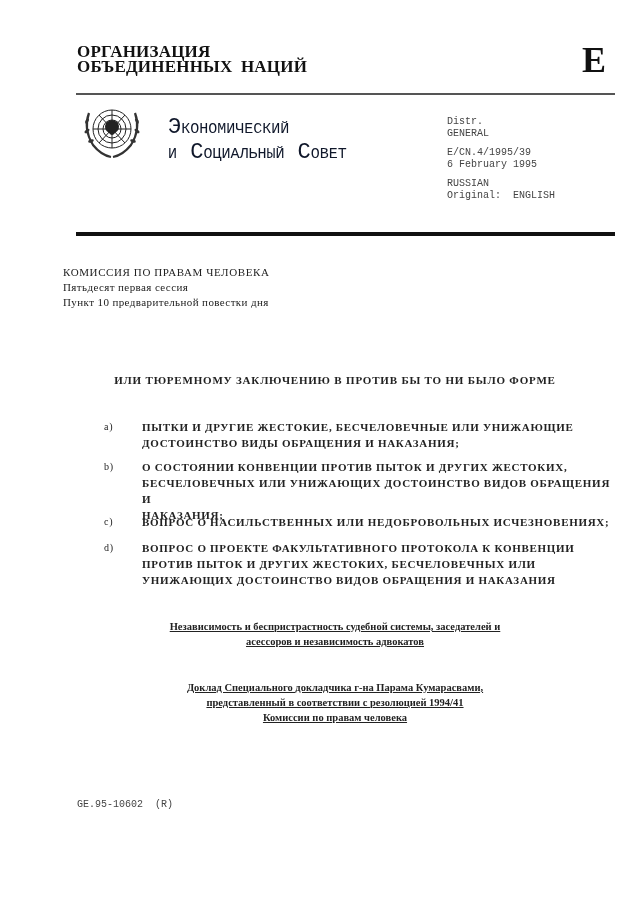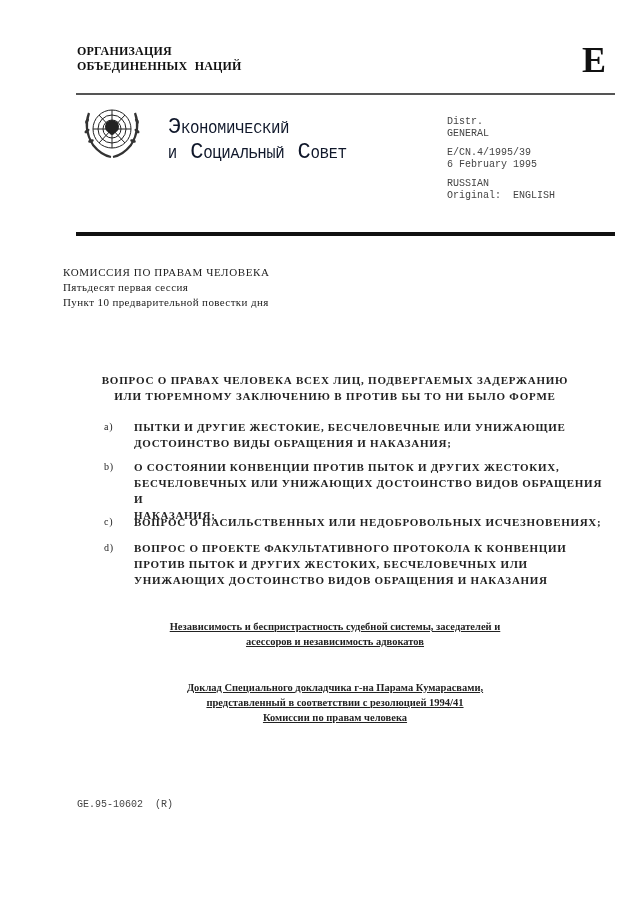--- a/index.html
+++ b/index.html
@@ -1,31 +1,31 @@
 <!DOCTYPE html>
 <html><head>
 <meta charset="utf-8">
 <style>
   html, body { margin: 0; padding: 0; background: #ffffff; }
   body { width: 640px; height: 905px; position: relative; overflow: hidden; color: #111; font-family: "Liberation Serif", serif; }
   .abs { position: absolute; }
-  .org { left: 77px; top: 44px; font-size: 12px; line-height: 15px; font-weight: bold; letter-spacing: 0.2px; color: #111; }
+  .org { left: 77px; top: 44px; font-size: 17px; line-height: 15px; font-weight: bold; letter-spacing: 0.2px; color: #111; }
   .lang-letter { left: 582px; top: 40px; font-size: 36px; font-weight: bold; line-height: 40px; color: #111; }
   .rule-thin { left: 76px; top: 93px; width: 539px; height: 2px; background: #555; }
   .emblem { left: 79px; top: 103px; width: 66px; height: 58px; }
   .council { left: 168px; top: 115px; font-size: 22px; line-height: 25px; color: #0f172a; font-variant: small-caps; font-family: Liberation Mono, monospace; }
   .meta { left: 447px; top: 116px; font-family: "Liberation Mono", monospace; font-size: 10px; line-height: 11.5px; color: #444; }
   .meta .grp { margin-bottom: 8px; }
   .rule-thick { left: 76px; top: 232px; width: 539px; height: 4px; background: #111; }
   .commission { left: 63px; top: 265px; font-size: 11px; line-height: 15px; color: #222; letter-spacing: 0.4px; }
   .commission .l1 { letter-spacing: 0.6px; }
   .title { left: 80px; top: 372px; width: 510px; text-align: center; font-size: 11px; line-height: 16px; letter-spacing: 0.8px; font-weight: bold; color: #222; }
   .item { left: 104px; width: 500px; font-size: 11px; line-height: 16px; letter-spacing: 0.7px; font-weight: bold; color: #222; }
   .item .lbl { position: absolute; left: 0; top: 0; font-weight: normal; font-size: 10px; }
-  .item .txt { position: absolute; left: 30px; top: 0; width: 470px; }
+  .item .txt { position: absolute; left: 38px; top: 0; width: 470px; }
   .sub { left: 120px; width: 430px; text-align: center; font-size: 10.5px; line-height: 15px; color: #222; font-weight: bold; }
   .sub span { text-decoration: underline; }
   .footer { left: 77px; top: 799px; font-family: "Liberation Mono", monospace; font-size: 10px; color: #444; text-align: right; }
 </style>
 </head>
 <body>
 
 <div class="abs org">
   <div>ОРГАНИЗАЦИЯ</div>
   <div style="word-spacing:4px">ОБЪЕДИНЕННЫХ НАЦИЙ</div>
@@ -84,21 +84,20 @@
 
 <div class="abs rule-thick"></div>
 
 <div class="abs commission">
   <div class="l1">КОМИССИЯ ПО ПРАВАМ ЧЕЛОВЕКА</div>
   <div>Пятьдесят первая сессия</div>
   <div>Пункт 10 предварительной повестки дня</div>
 </div>
 
 <div class="abs title">
-  <div>ВОПРОС О ПРАВАХ ЧЕЛОВЕКА ВСЕХ ЛИЦ, ПОДВЕРГАЕМЫХ ЗАДЕРЖАНИЮ</div>
   <div>ИЛИ ТЮРЕМНОМУ ЗАКЛЮЧЕНИЮ В ПРОТИВ БЫ ТО НИ БЫЛО ФОРМЕ</div>
 </div>
 
 <div class="abs item" style="top:419px;">
   <span class="lbl">a)</span>
   <div class="txt">
     <div>ПЫТКИ И ДРУГИЕ ЖЕСТОКИЕ, БЕСЧЕЛОВЕЧНЫЕ ИЛИ УНИЖАЮЩИЕ</div>
     <div>ДОСТОИНСТВО ВИДЫ ОБРАЩЕНИЯ И НАКАЗАНИЯ;</div>
   </div>
 </div>

